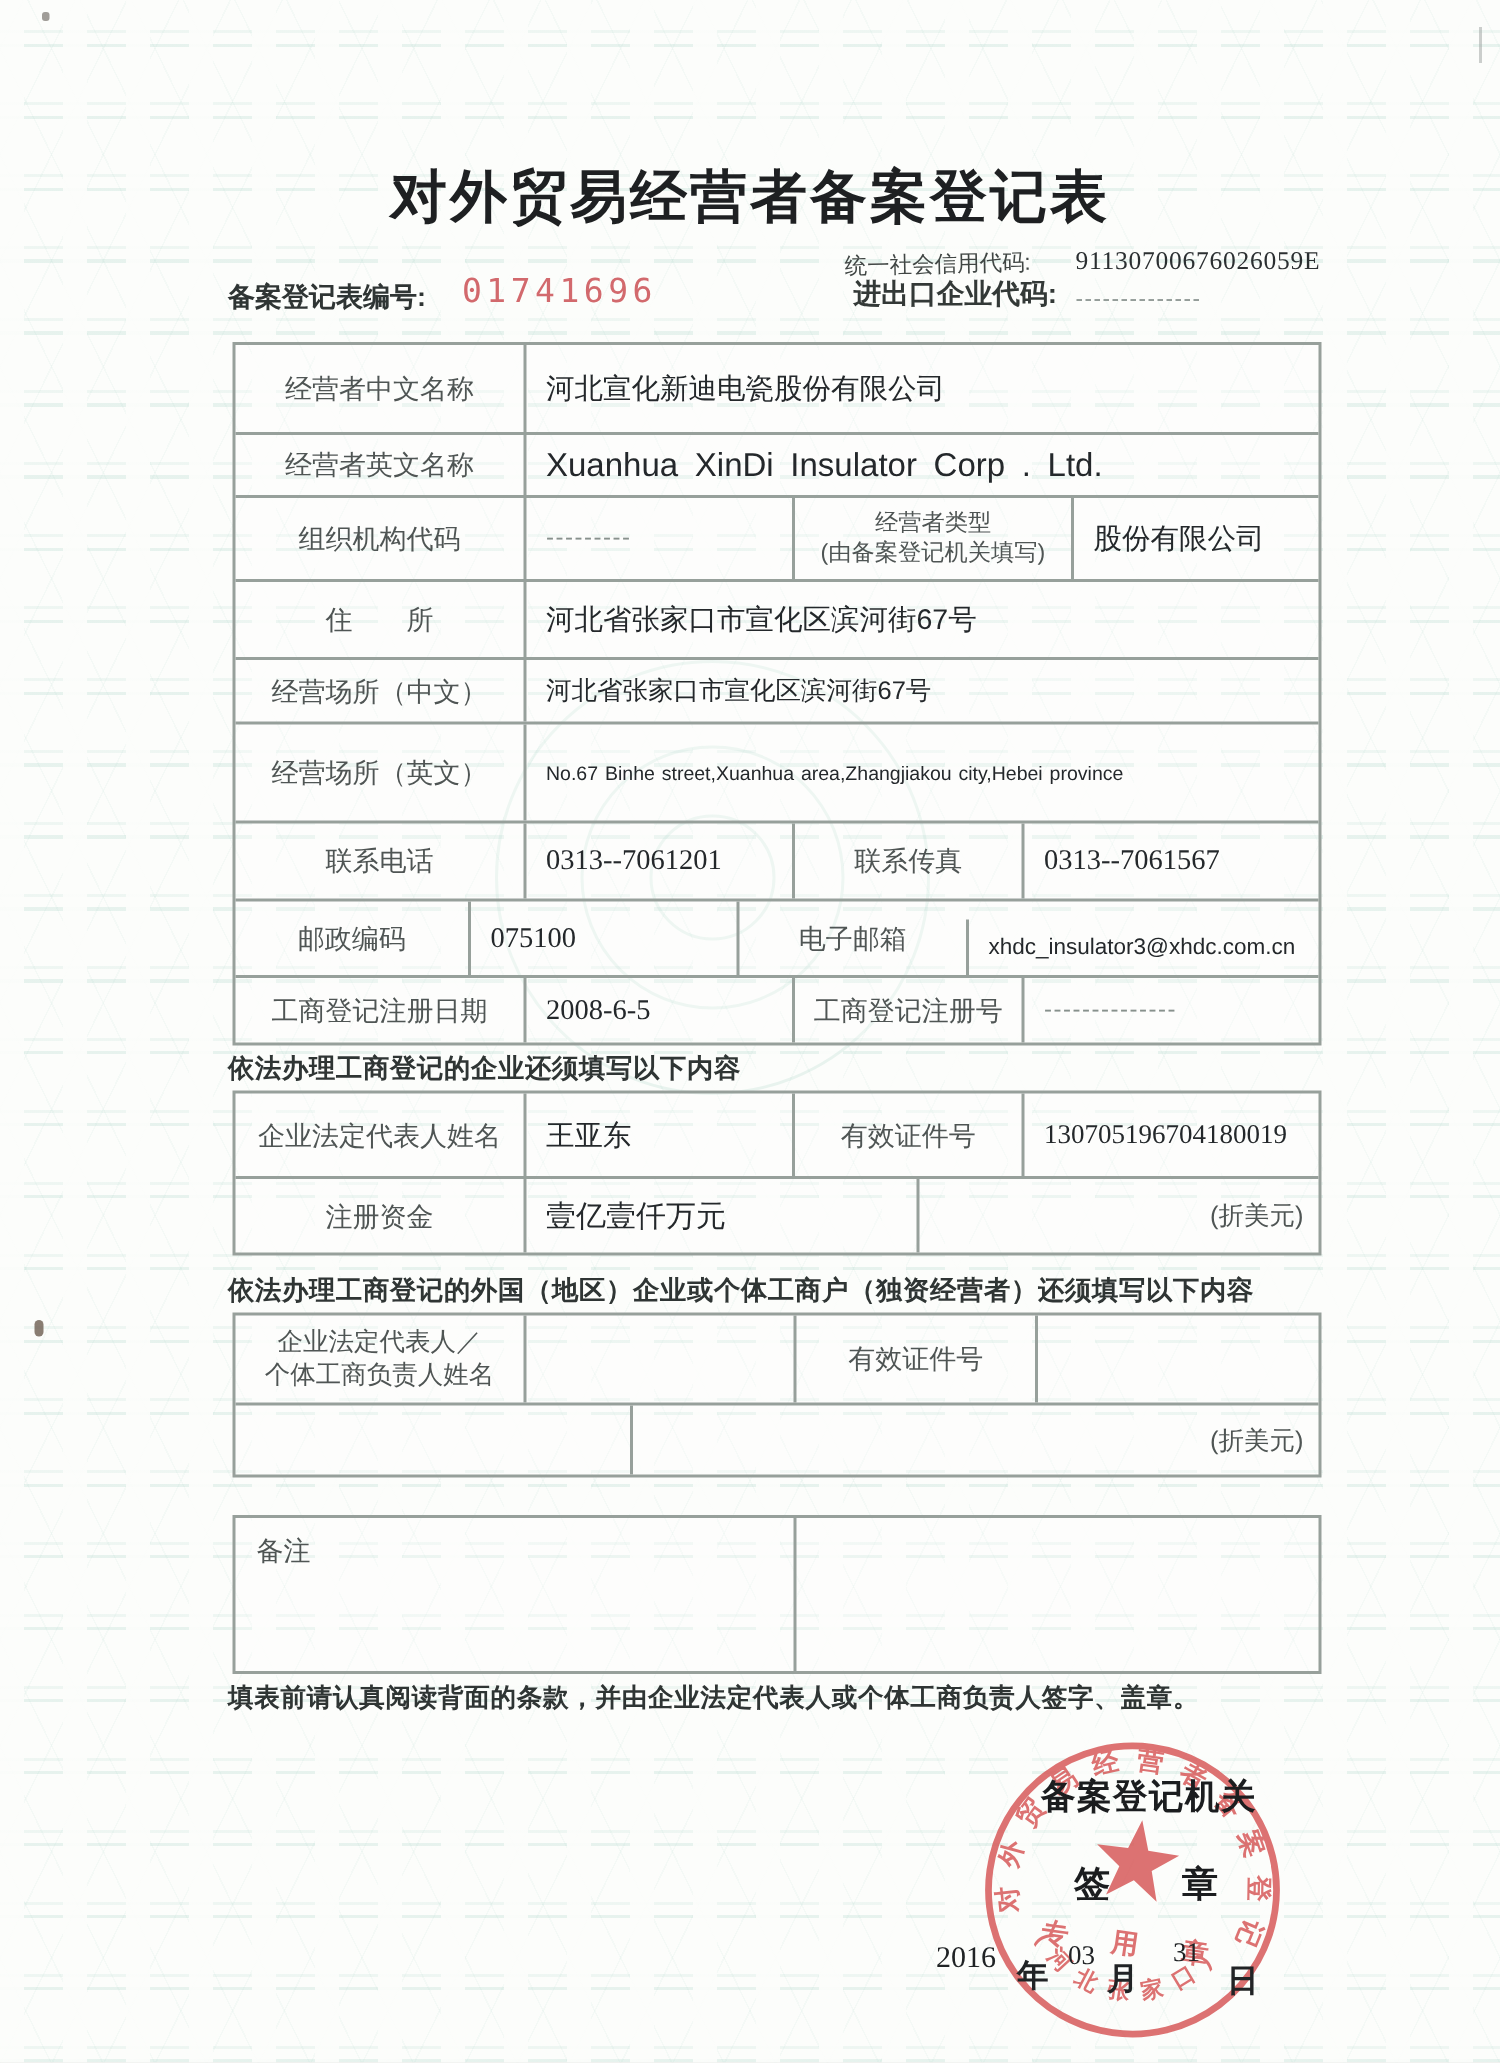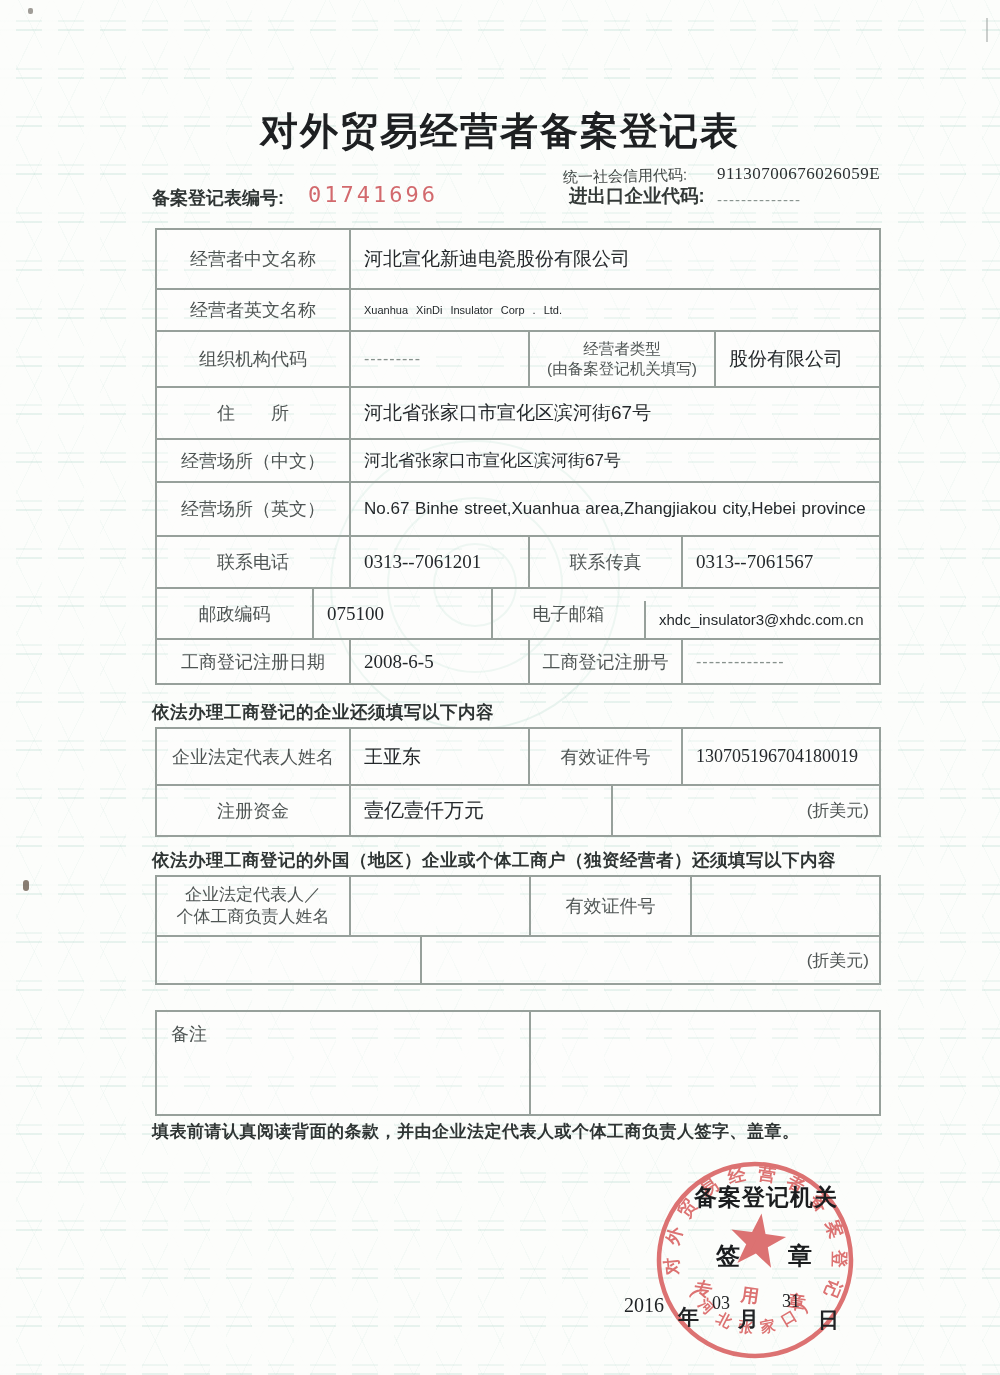--- a/index.html
+++ b/index.html
@@ -37,22 +37,22 @@
   .tbl { position:absolute; left:155px; width:726px; border:2px solid #97a09b; background:rgba(255,255,255,0.25); }
   .trow { display:flex; border-top:2px solid #97a09b; }
   .trow:first-child { border-top:none; }
   .tcell { border-left:2px solid #97a09b; display:flex; align-items:center; overflow:hidden; }
   .tcell:first-child { border-left:none; }
   .last { flex:1; }
 
   .lbl { justify-content:center; text-align:center; color:#4f5554; font-size:18px; }
   .lbl-sm { justify-content:center; text-align:center; color:#4f5554; font-size:15.5px; line-height:1.3; flex-direction:column; }
   .val { padding-left:13px; color:#24282b; font-size:19px; }
-  .val-en { font-size:11px; word-spacing:5px; }
-  .val-adr { font-size:17px; word-spacing:1px; }
+  .val-en { font-size:22px; word-spacing:5px; }
+  .val-adr { font-size:13px; word-spacing:1px; }
   .val-serif { font-family:"Liberation Serif", serif; }
   .val-dash { color:#87918c; font-size:16px; letter-spacing:1px; }
   .val-email { font-size:15px; word-break:break-all; padding-right:8px; line-height:1.3;margin-top:12px; }
   .note-cell { justify-content:flex-end; padding-right:10px; color:#4f5554; font-size:17px; }
   .remark-lbl { align-items:flex-start; justify-content:flex-start; padding:10px 0 0 14px; color:#4f5554; font-size:18px; }
 
   .sec-h { position:absolute; left:152px; font-size:17.5px; font-weight:bold; color:#2f3534; letter-spacing:0.5px; }
   .foot-note { position:absolute; left:152px; top:1120px; font-size:17px; font-weight:bold; color:#2f3534; letter-spacing:0.5px; }
 
   .authority { position:absolute; left:694px; top:1182px; font-size:23px; font-weight:bold; color:#1b1d1f; letter-spacing:1px; }
@@ -114,21 +114,21 @@
       <div class="tcell val last">股份有限公司</div>
     </div>
     <div class="trow" style="height:52px;">
       <div class="tcell lbl" style="width:192px;">住　　所</div>
       <div class="tcell val last">河北省张家口市宣化区滨河街67号</div>
     </div>
     <div class="trow" style="height:43px;">
       <div class="tcell lbl" style="width:192px;">经营场所（中文）</div>
       <div class="tcell val" style="font-size:17px;">河北省张家口市宣化区滨河街67号</div>
     </div>
-    <div class="trow" style="height:54px;">
+    <div class="trow" style="height:66px;">
       <div class="tcell lbl" style="width:192px;">经营场所（英文）</div>
       <div class="tcell val val-adr last">No.67 Binhe street,Xuanhua area,Zhangjiakou city,Hebei province</div>
     </div>
     <div class="trow" style="height:52px;">
       <div class="tcell lbl" style="width:192px;">联系电话</div>
       <div class="tcell val val-serif" style="width:179px;">0313--7061201</div>
       <div class="tcell lbl" style="width:153px;">联系传真</div>
       <div class="tcell val val-serif last">0313--7061567</div>
     </div>
     <div class="trow" style="height:51px;">

